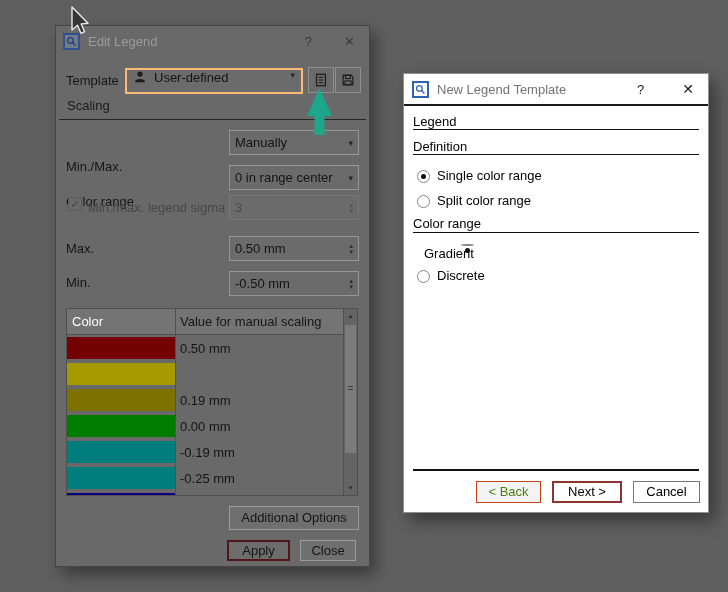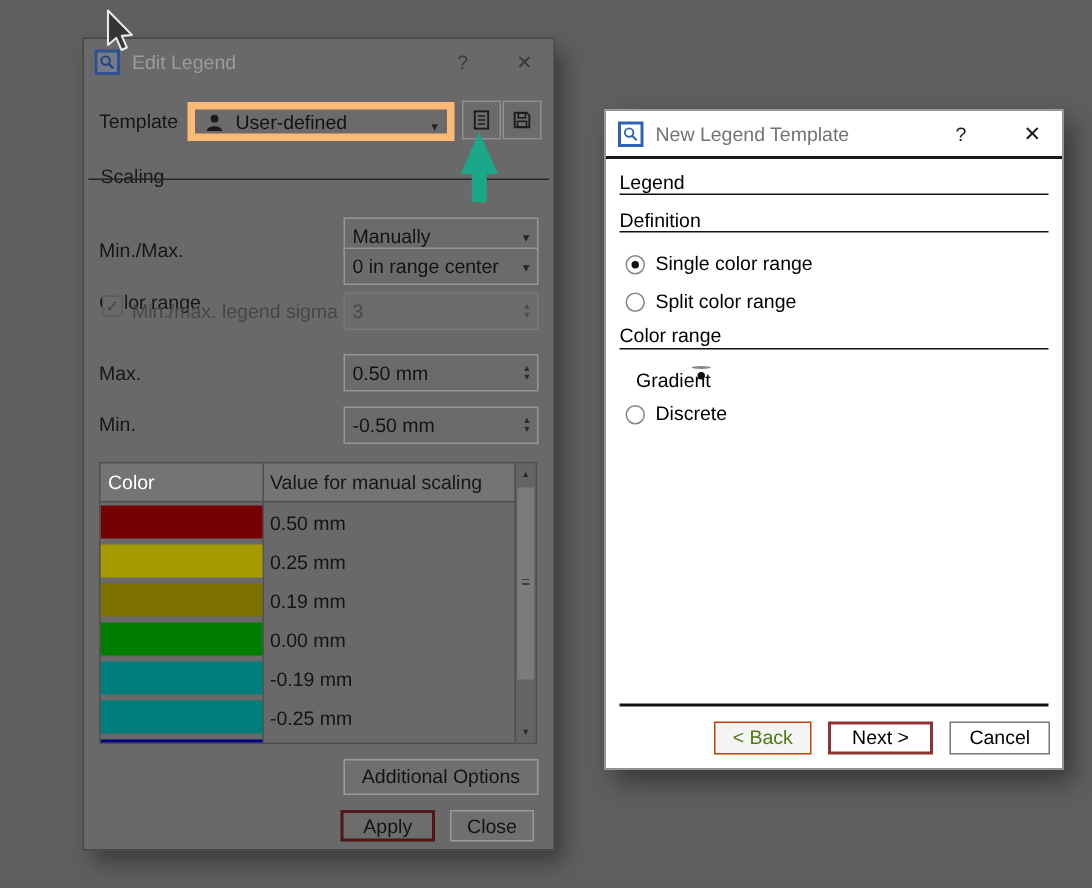--- a/index.html
+++ b/index.html
@@ -21,22 +21,22 @@
 
   .lblL{position:absolute;left:10px;height:14px;line-height:14px;color:#161616;}
   .ctl{position:absolute;left:173px;width:130px;height:25px;border:1px solid #969696;
        box-sizing:border-box;display:flex;align-items:center;padding:0 5px;color:#131313;background:#6b6b6b;}
   .caret{margin-left:auto;font-size:9px;color:#252525;}
   .spincol{margin-left:auto;display:flex;flex-direction:column;align-items:center;
            font-size:7px;line-height:6px;color:#2c2c2c;}
   .ctl.dis{border-color:#787878;color:#4a4a4a;}
   .ctl.dis .spincol{color:#4f4f4f;}
 
-  .ddTemplate{position:absolute;left:69px;top:42px;width:178px;height:26px;border:5px solid #fdba74;
-       box-sizing:border-box;display:flex;align-items:flex-end;padding:0 6px;background:#6b6b6b;}
+  .ddTemplate{position:absolute;left:69px;top:42px;width:178px;height:26px;border:2px solid #fdba74;
+       box-sizing:border-box;display:flex;align-items:flex-start;padding:0 6px;background:#6b6b6b;}
   .ddTemplate .val{margin-left:7px;color:#131313;}
   .toolbtn{position:absolute;top:41px;width:26px;height:26px;border:1px solid #8f8f8f;
        box-sizing:border-box;display:flex;align-items:center;justify-content:center;background:#6b6b6b;}
 
   .secL{position:absolute;left:11px;color:#1a1a1a;height:14px;line-height:14px;}
   .secLineL{position:absolute;left:3px;right:3px;height:0;border-top:1px solid #262626;}
 
   .chk{position:absolute;left:12px;width:14px;height:14px;border:1px solid #5c5c5c;
        box-sizing:border-box;display:flex;align-items:center;justify-content:center;
        font-size:11px;color:#454545;background:#696969;}
@@ -137,25 +137,25 @@
         </svg>
     </div>
     <div class="toolbtn" style="left:279px;">
       <svg width="16" height="16" viewBox="0 0 18 18">
           <path d="M3.5,3.5 h9 l2,2 v9 h-11 z" fill="none" stroke="#1c1c1c" stroke-width="1.4"></path>
           <rect x="6.2" y="3.8" width="5.4" height="3.6" fill="none" stroke="#1c1c1c" stroke-width="1.2"></rect>
           <rect x="5.6" y="10" width="6.8" height="4.2" fill="none" stroke="#1c1c1c" stroke-width="1.2"></rect>
         </svg>
     </div>
 
-    <span class="secL" style="top:85px;">Scaling</span>
+    <span class="secL" style="top:73px;">Scaling</span>
     <div class="secLineL" style="top:93px;"></div>
 
     <span class="lblL" style="top:134px;">Min./Max.</span>
-    <div class="ctl" style="top:119px;">
+    <div class="ctl" style="top:104px;">
       <span>Manually</span>
       <span class="caret">▾</span>
     </div>
 
     <span class="lblL" style="top:169px;">Color range</span>
     <div class="ctl" style="top:139px;">
       <span>0 in range center</span>
       <span class="caret">▾</span>
     </div>
 
@@ -198,21 +198,20 @@
         <div class="r">
           <span class="c1">
               <span class="swatch" style="background-color: rgb(117, 2, 2);"></span>
             </span>
           <span class="c2">0.50 mm</span>
         </div>
         <div class="r">
           <span class="c1">
               <span class="swatch" style="background-color: rgb(165, 155, 0);"></span>
             </span>
-          <span class="c2">0.25 mm</span>
         </div>
         <div class="r">
           <span class="c1">
               <span class="swatch" style="background-color: rgb(125, 114, 0);"></span>
             </span>
           <span class="c2">0.19 mm</span>
         </div>
         <div class="r">
           <span class="c1">
               <span class="swatch" style="background-color: rgb(0, 124, 0);"></span>

